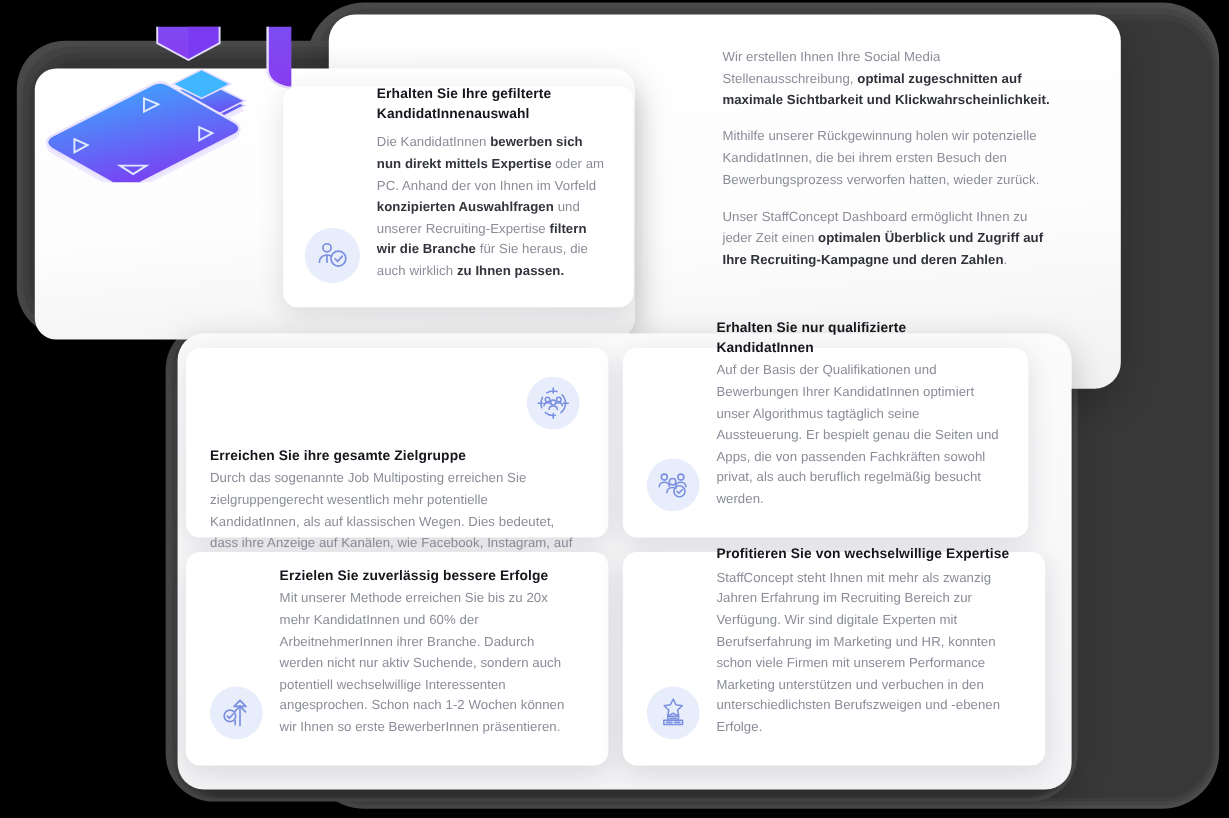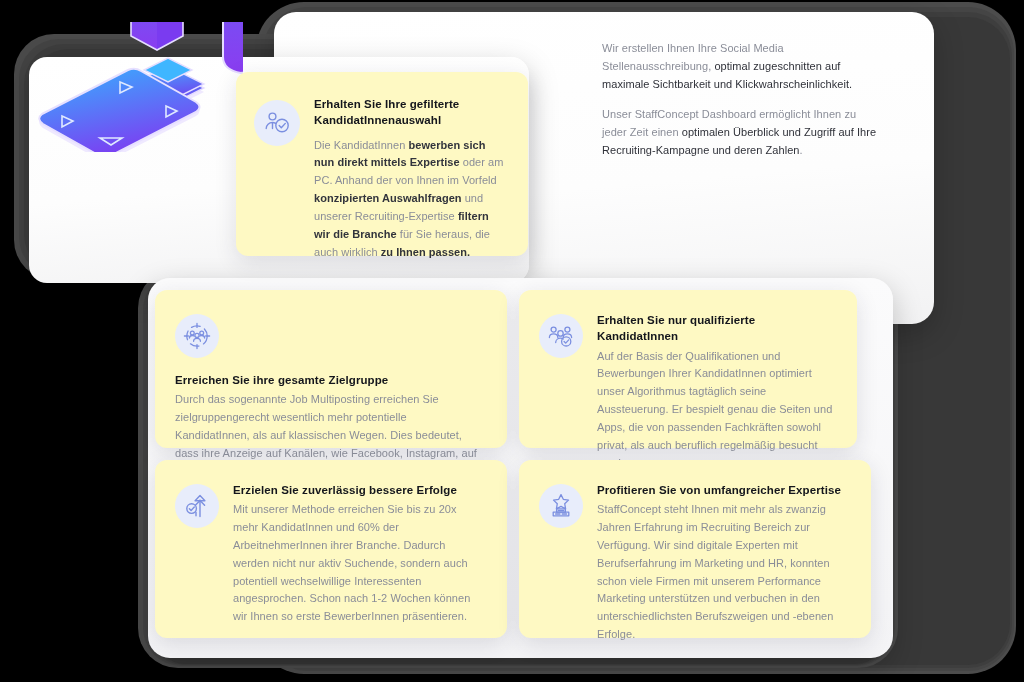--- a/index.html
+++ b/index.html
@@ -44,26 +44,27 @@
   #panel-top-left  { left: 29px;  top: 57px;  width: 500px; height: 226px; border-radius: 18px; }
   #panel-grid      { left: 148px; top: 278px; width: 745px; height: 380px; border-radius: 22px;
                      background: linear-gradient(180deg,#fbfbfc 0%, #f4f4f6 100%); }
 
   
   #iso { position:absolute; left: 28px; top: 22px; width: 215px; height: 130px; overflow:hidden; }
 
   
   .card {
     position: absolute;
-    background: #fef9c3;
+    background: #ffffff;
     border-radius: 12px;
     box-shadow: 0 6px 22px rgba(40,40,60,.13);
     padding: 22px 24px 22px 20px;
     display: flex;
     gap: 14px;
+    align-items: flex-end;
   }
   #card-filter { left: 236px; top: 72px; width: 292px; height: 184px; padding: 24px 22px 20px 18px; }
   .grid-card { width: 350px; }
   #card-reach   { left: 155px; top: 290px; width: 352px; height: 158px; flex-direction: column; }
   #card-quality { left: 519px; top: 290px; width: 338px; height: 158px; }
   #card-success { left: 155px; top: 460px; width: 352px; height: 178px; }
   #card-expert  { left: 519px; top: 460px; width: 352px; height: 178px; }
 
   .icon-badge {
     flex: 0 0 auto;
@@ -99,21 +100,21 @@
     position: absolute;
     left: 602px; top: 40px; width: 276px;
   }
   #desc-col p {
     font-size: 11px;
     line-height: 1.62;
     color: #8a8d98;
     margin-bottom: 13px;
     letter-spacing: .05px;
   }
-  #desc-col p b { color: #2f3139; font-weight: normal; }
+  #desc-col p b { color: #2f3139; font-weight: bold; }
   #desc-col p:last-child { margin-bottom: 0; }
 </style>
 </head>
 <body>
 
 <div id="stage">
 
   <div class="frame g1"></div>
   <div class="frame g2"></div>
   <div class="frame g3"></div>
@@ -179,20 +180,21 @@
         <path d="M84 -2 L96 3 L84 9 Z" fill="none" stroke="#dfe9ff" stroke-width="1.6"></path>
         <path d="M130 22 L141 27 L130 33 Z" fill="none" stroke="#dfe9ff" stroke-width="1.6"></path>
         <path d="M26 32 L37 37 L26 43 Z" fill="none" stroke="#dfe9ff" stroke-width="1.6"></path>
         <path d="M64 54 L86 54 L75 61 Z" fill="none" stroke="#dfe9ff" stroke-width="1.6"></path>
       </g>
     </svg>
   </div>
 
   <div id="desc-col">
     <p>Wir erstellen Ihnen Ihre Social Media Stellenausschreibung, <b>optimal zugeschnitten auf maximale Sichtbarkeit und Klickwahrscheinlichkeit.</b></p>
+    <p>Mithilfe unserer Rückgewinnung holen wir potenzielle KandidatInnen, die bei ihrem ersten Besuch den Bewerbungsprozess verworfen hatten, wieder zurück.</p>
     <p>Unser StaffConcept Dashboard ermöglicht Ihnen zu jeder Zeit einen <b>optimalen Überblick und Zugriff auf Ihre Recruiting-Kampagne und deren Zahlen</b>.</p>
   </div>
 
   <div class="card" id="card-filter">
     <div class="icon-badge">
       <svg width="28" height="28" viewBox="0 0 28 28" fill="none" stroke="#7b8fe0" stroke-width="1.4" stroke-linecap="round" stroke-linejoin="round">
         <circle cx="9.5" cy="7.5" r="3.4"></circle>
         <path d="M3.2 19.5c0-3.6 2.9-6 6.3-6 1.2 0 2.3.3 3.2.8"></path>
         <path d="M9.5 13.8v5.7"></path>
         <circle cx="19" cy="16.5" r="6.2"></circle>
@@ -263,18 +265,18 @@
   <div class="card grid-card" id="card-expert">
     <div class="icon-badge">
       <svg width="28" height="28" viewBox="0 0 28 28" fill="none" stroke="#7b8fe0" stroke-width="1.3" stroke-linecap="round" stroke-linejoin="round">
         <path d="M14 2.6l2.3 4.7 5.2.8-3.8 3.6.9 5.1-4.6-2.4-4.6 2.4.9-5.1-3.8-3.6 5.2-.8z"></path>
         <path d="M9.6 16.8h8.8v3.4H9.6z"></path>
         <path d="M6.2 20.2h15.6v3.6H6.2z"></path>
         <path d="M11.2 18.5h5.6M8.6 22h4.4M15.2 22h4.4"></path>
       </svg>
     </div>
     <div class="card-body">
-      <div class="card-title">Profitieren Sie von umfangreicher Expertise</div>
+      <div class="card-title">Profitieren Sie von wechselwillige Expertise</div>
       <div class="card-text">StaffConcept steht Ihnen mit mehr als zwanzig Jahren Erfahrung im Recruiting Bereich zur Verfügung. Wir sind digitale Experten mit Berufserfahrung im Marketing und HR, konnten schon viele Firmen mit unserem Performance Marketing unterstützen und verbuchen in den unterschiedlichsten Berufszweigen und -ebenen Erfolge.</div>
     </div>
   </div>
 
 </div>
 
 </body></html>

